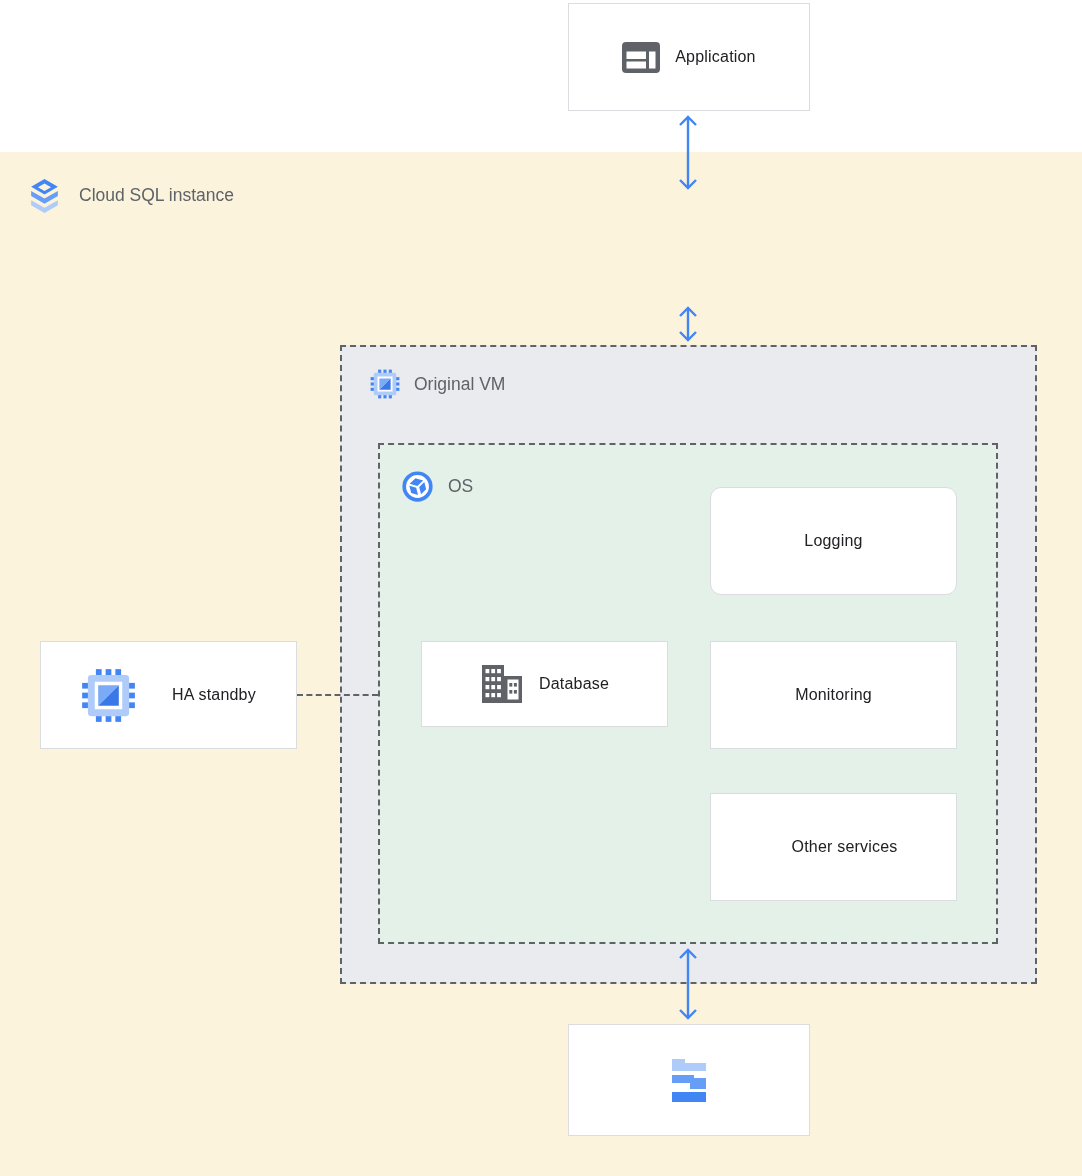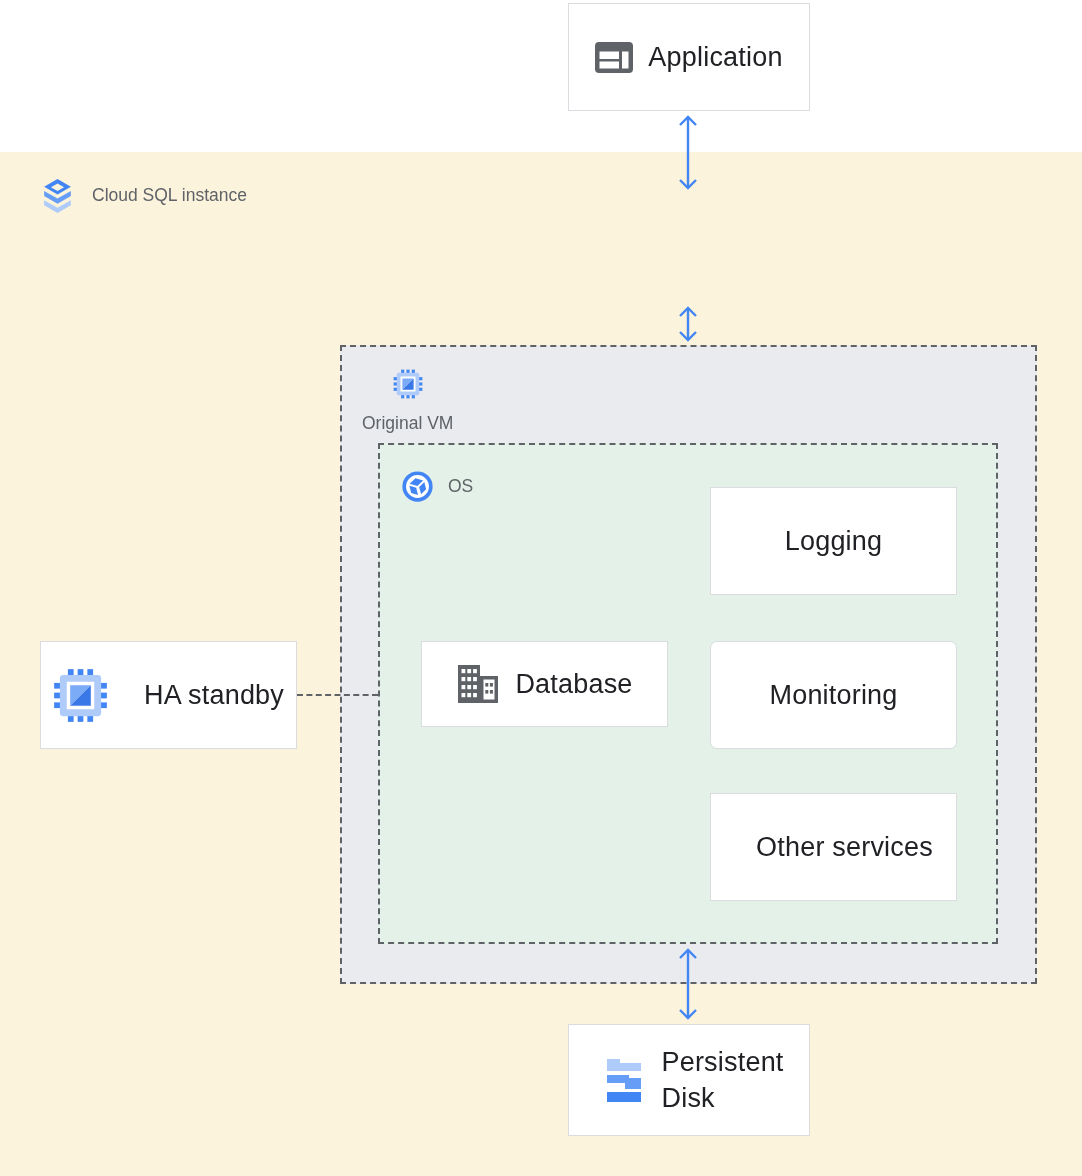--- a/index.html
+++ b/index.html
@@ -7,36 +7,36 @@
           font-family:"Liberation Sans",sans-serif;background:#ffffff;}
 
   
   .cream{position:absolute;left:0;top:152px;width:1082px;height:1024px;background:#FBF3DC;}
   .vm-box{position:absolute;left:340px;top:345px;width:697px;height:639px;
           background:#E9EBEE;border:2px dashed #5F6368;box-sizing:border-box;}
   .os-box{position:absolute;left:378px;top:443px;width:620px;height:501px;
           background:#E3F1E8;border:2px dashed #5F6368;box-sizing:border-box;}
 
   
-  .region-label{position:absolute;left:39px;top:177px;display:flex;align-items:center;gap:16px;}
+  .region-label{position:absolute;left:26px;top:177px;display:flex;align-items:center;gap:16px;}
   .region-label .txt,.container-label .txt{font-size:17.5px;color:#5F6368;}
   .container-label{position:absolute;display:flex;align-items:center;gap:14px;}
-  .vm-label{left:362px;top:369px;flex-direction:column;}
+  .vm-label{left:370px;top:369px;}
   .os-label{left:401px;top:470px;text-align:right;}
 
   
   .node{position:absolute;background:#fff;border:1px solid #DADCE0;box-sizing:border-box;
         display:flex;align-items:center;justify-content:center;gap:15px;}
-  .node .node-label{font-size:27px;color:#202124;letter-spacing:.2px;}
+  .node .node-label{font-size:16px;color:#202124;letter-spacing:.2px;}
   .n-application{left:568px;top:3px;width:242px;height:108px;}
   .n-static-ip{left:568px;top:194px;width:242px;height:109px;}
   .n-ha-standby{left:40px;top:641px;width:257px;height:108px;gap:36px;}
   .n-database{left:421px;top:641px;width:247px;height:86px;}
-  .n-logging{left:710px;top:487px;width:247px;height:108px;}
-  .n-monitoring{left:710px;top:641px;width:247px;height:108px;border-radius:7px;}
+  .n-logging{left:710px;top:487px;width:247px;height:108px;border-radius:11px;}
+  .n-monitoring{left:710px;top:641px;width:247px;height:108px;}
   .n-other-services{left:710px;top:793px;width:247px;height:108px;padding-left:22px;}
   .n-persistent-disk{left:568px;top:1024px;width:242px;height:112px;}
   .n-persistent-disk .node-label{max-width:116px;line-height:1.35;}
 
   .icon{display:flex;align-items:center;justify-content:center;flex:none;}
 
   
   .arrow{position:absolute;}
   .dash-connector{position:absolute;left:297px;top:694px;width:81px;height:0;
                   border-top:2px dashed #5F6368;}
@@ -191,21 +191,20 @@
           <rect x="6" y="3" width="13" height="12"></rect>
             <rect x="19" y="7" width="21" height="8"></rect>
         </g>
         <g fill="#669DF6">
           <rect x="6" y="19" width="22" height="8"></rect>
             <rect x="24" y="22" width="16" height="11"></rect>
         </g>
         <rect x="6" y="36" width="34" height="10" fill="#4285F4"></rect>
       </svg>
     </span>
-    <span class="node-label">Persistent Disk</span>
   </div>
 
   <svg class="arrow" style="left:676px;top:113px" width="24" height="79" viewBox="0 0 24 79">
     <line x1="12" y1="4" x2="12" y2="75" stroke="#4285F4" stroke-width="2.4"></line>
     <path d="M4 12 L12 4 L20 12" fill="none" stroke="#4285F4" stroke-width="2.4"></path>
     <path d="M4 67 L12 75 L20 67" fill="none" stroke="#4285F4" stroke-width="2.4"></path>
   </svg>
 
   <svg class="arrow" style="left:676px;top:305px" width="24" height="38" viewBox="0 0 24 38">
     <line x1="12" y1="3" x2="12" y2="35" stroke="#4285F4" stroke-width="2.4"></line>

